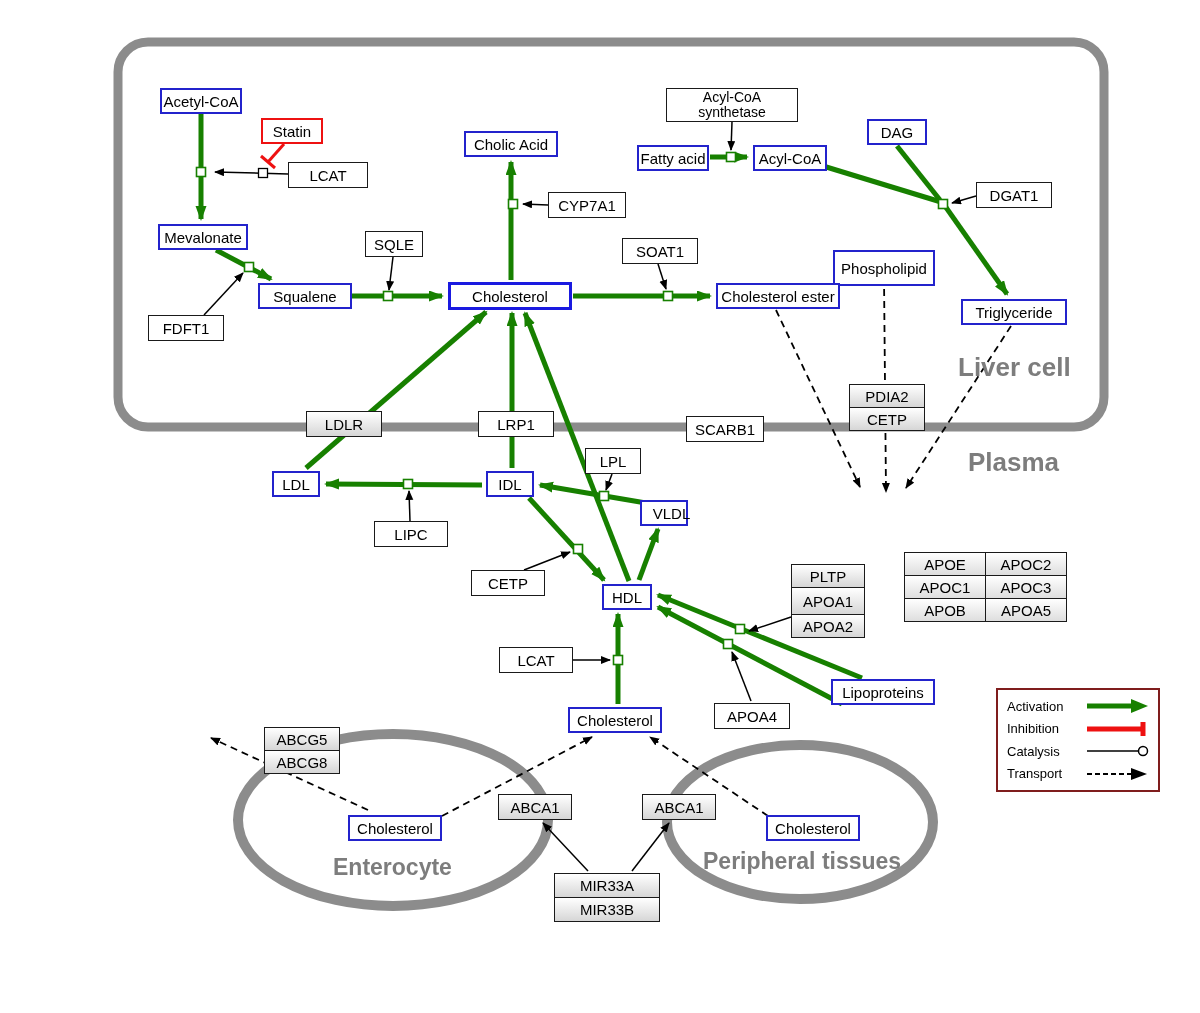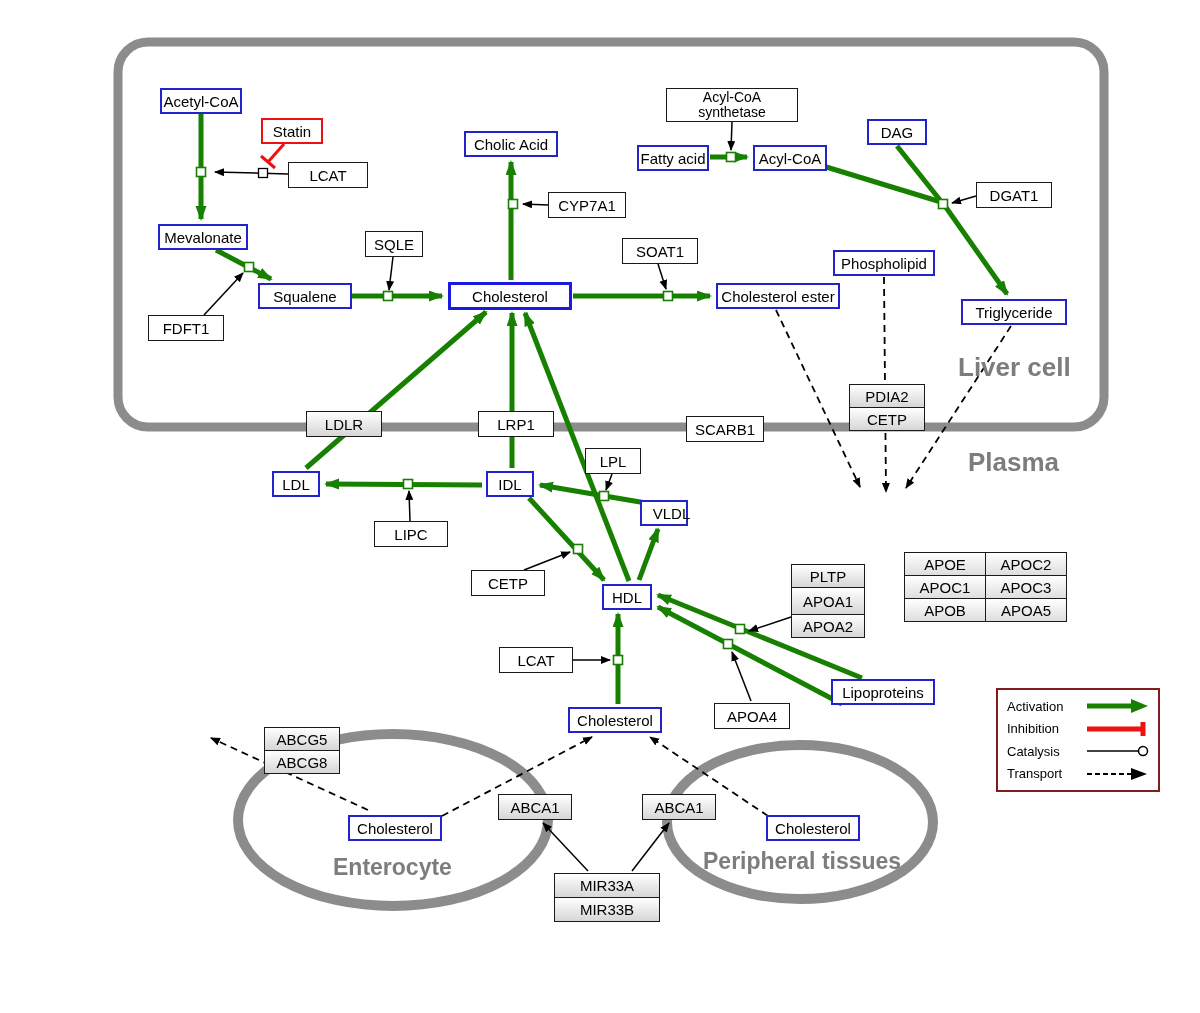--- a/index.html
+++ b/index.html
@@ -127,21 +127,21 @@
   </svg>
 
   <div class="box met" style="left:160px;top:88px;width:82px;height:26px;">Acetyl-CoA</div>
   <div class="box met" style="left:158px;top:224px;width:90px;height:26px;">Mevalonate</div>
   <div class="box met" style="left:258px;top:283px;width:94px;height:26px;">Squalene</div>
   <div class="box met" style="left:464px;top:131px;width:94px;height:26px;">Cholic Acid</div>
   <div class="box met strong" style="left:448px;top:282px;width:124px;height:28px;">Cholesterol</div>
   <div class="box met" style="left:637px;top:145px;width:72px;height:26px;">Fatty acid</div>
   <div class="box met" style="left:753px;top:145px;width:74px;height:26px;">Acyl-CoA</div>
   <div class="box met" style="left:867px;top:119px;width:60px;height:26px;">DAG</div>
-  <div class="box met" style="left:833px;top:250px;width:102px;height:26px;">Phospholipid</div>
+  <div class="box met" style="left:833px;top:250px;width:102px;height:36px;">Phospholipid</div>
   <div class="box met" style="left:716px;top:283px;width:124px;height:26px;">Cholesterol ester</div>
   <div class="box met" style="left:961px;top:299px;width:106px;height:26px;">Triglyceride</div>
   <div class="box met" style="left:272px;top:471px;width:48px;height:26px;">LDL</div>
   <div class="box met" style="left:486px;top:471px;width:48px;height:26px;">IDL</div>
   <div class="box met" style="left:640px;top:500px;width:48px;height:26px;padding-left:15px;">VLDL</div>
   <div class="box met" style="left:602px;top:584px;width:50px;height:26px;">HDL</div>
   <div class="box met" style="left:568px;top:707px;width:94px;height:26px;">Cholesterol</div>
   <div class="box met" style="left:831px;top:679px;width:104px;height:26px;">Lipoproteins</div>
   <div class="box met" style="left:348px;top:815px;width:94px;height:26px;">Cholesterol</div>
   <div class="box met" style="left:766px;top:815px;width:94px;height:26px;">Cholesterol</div>

